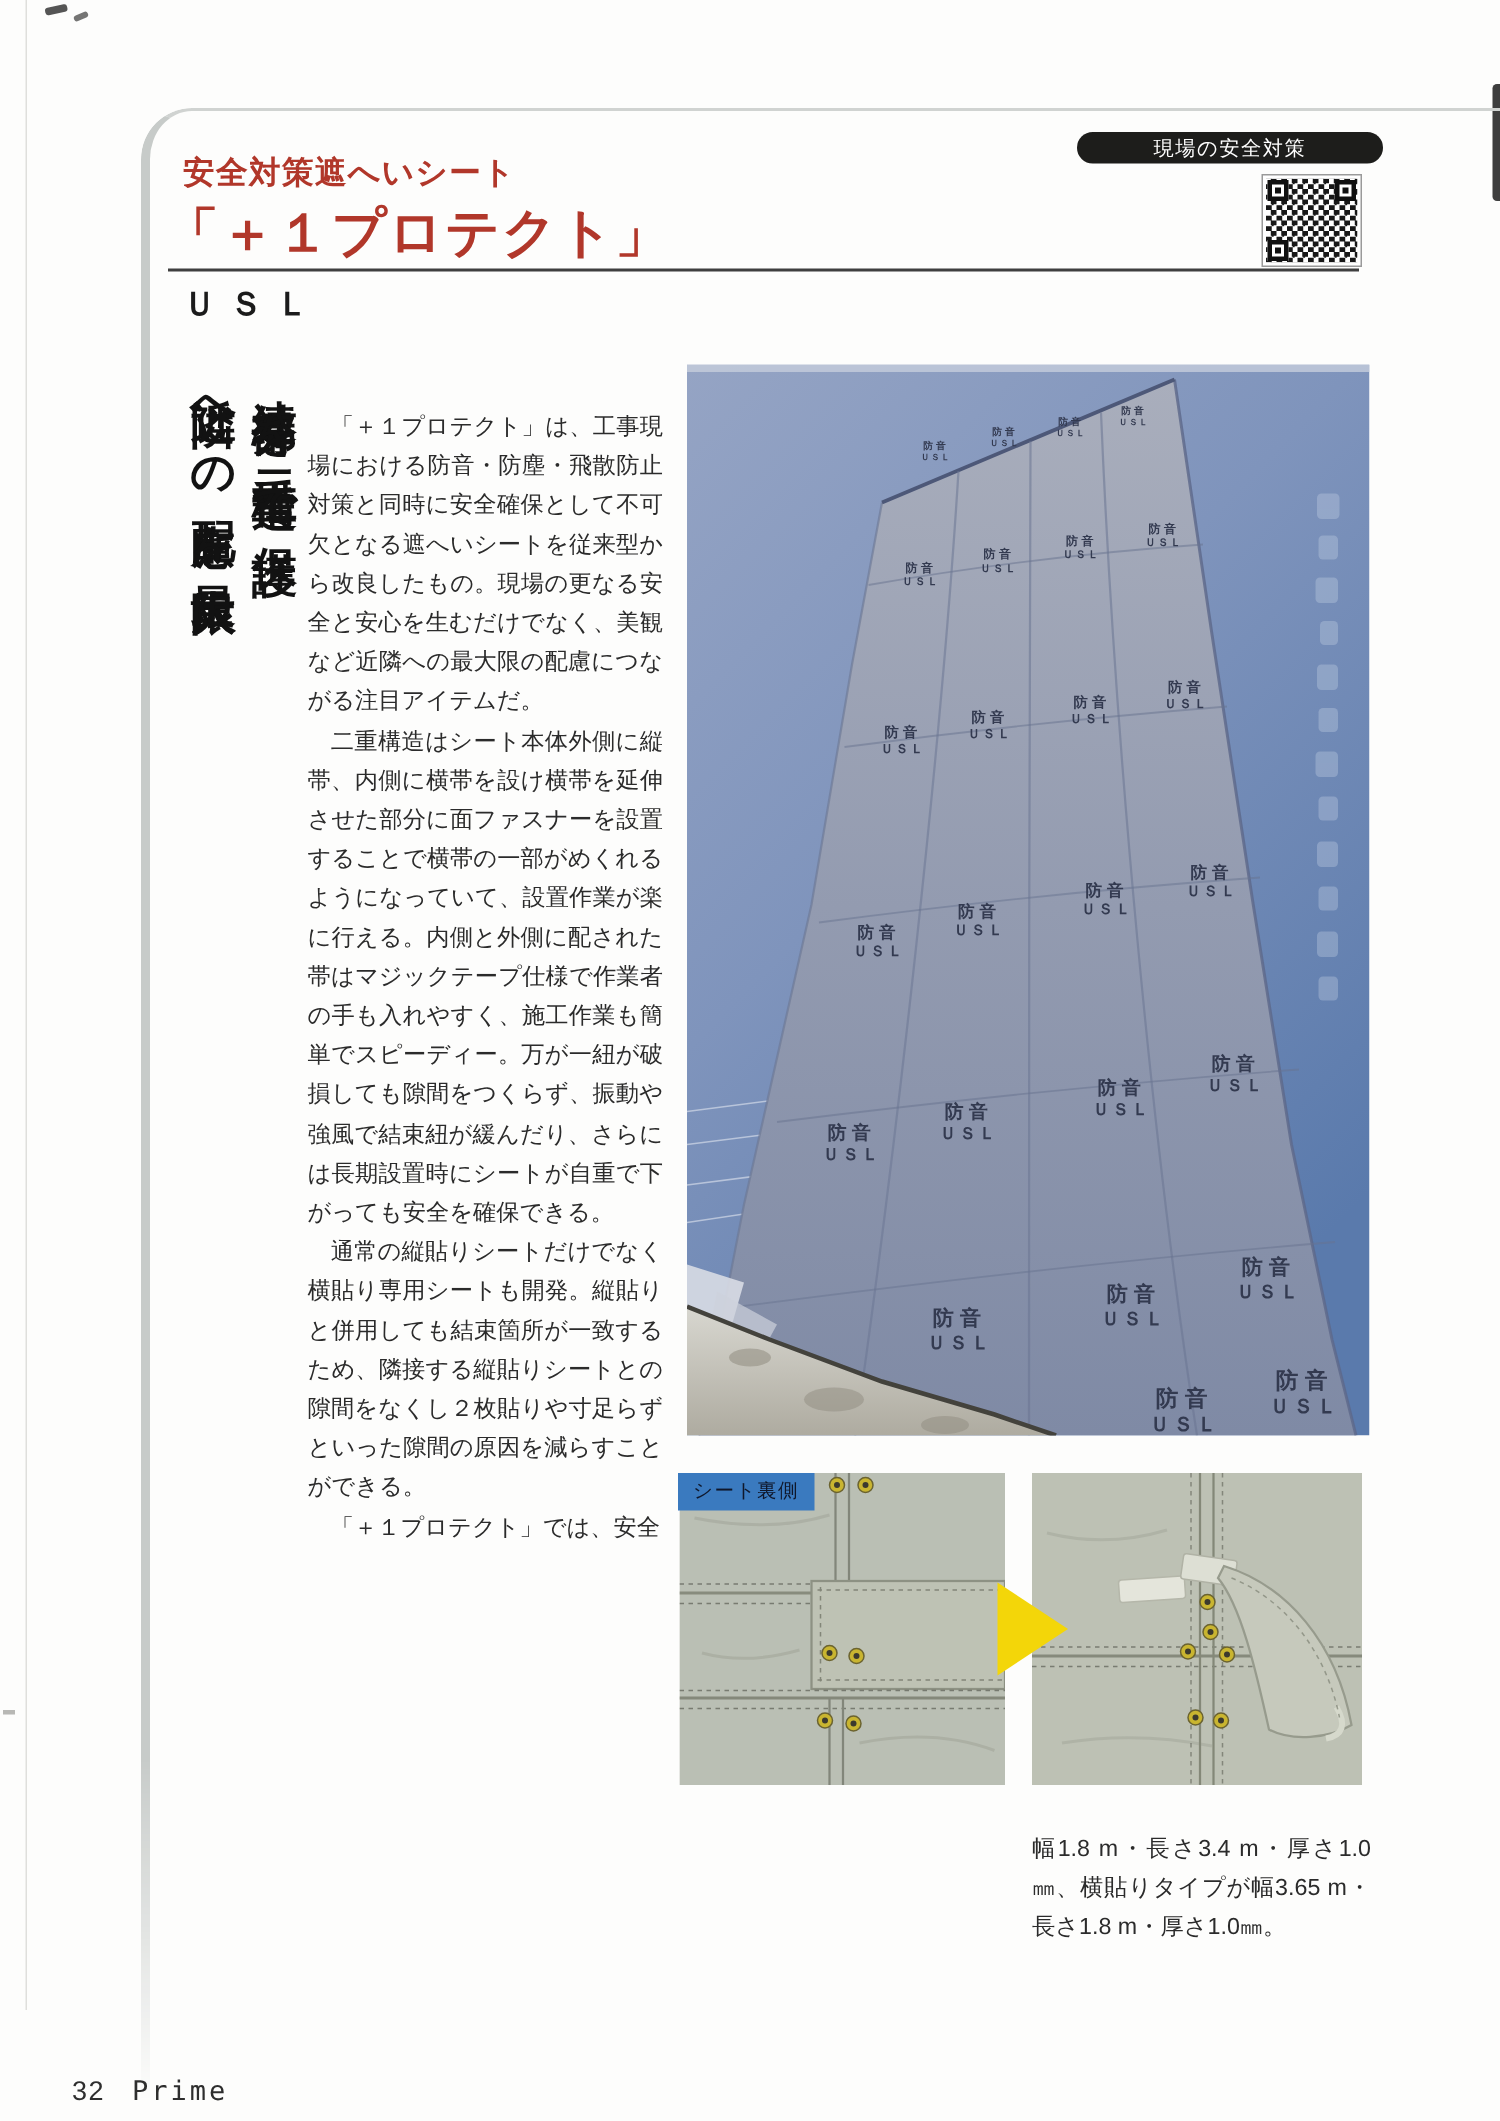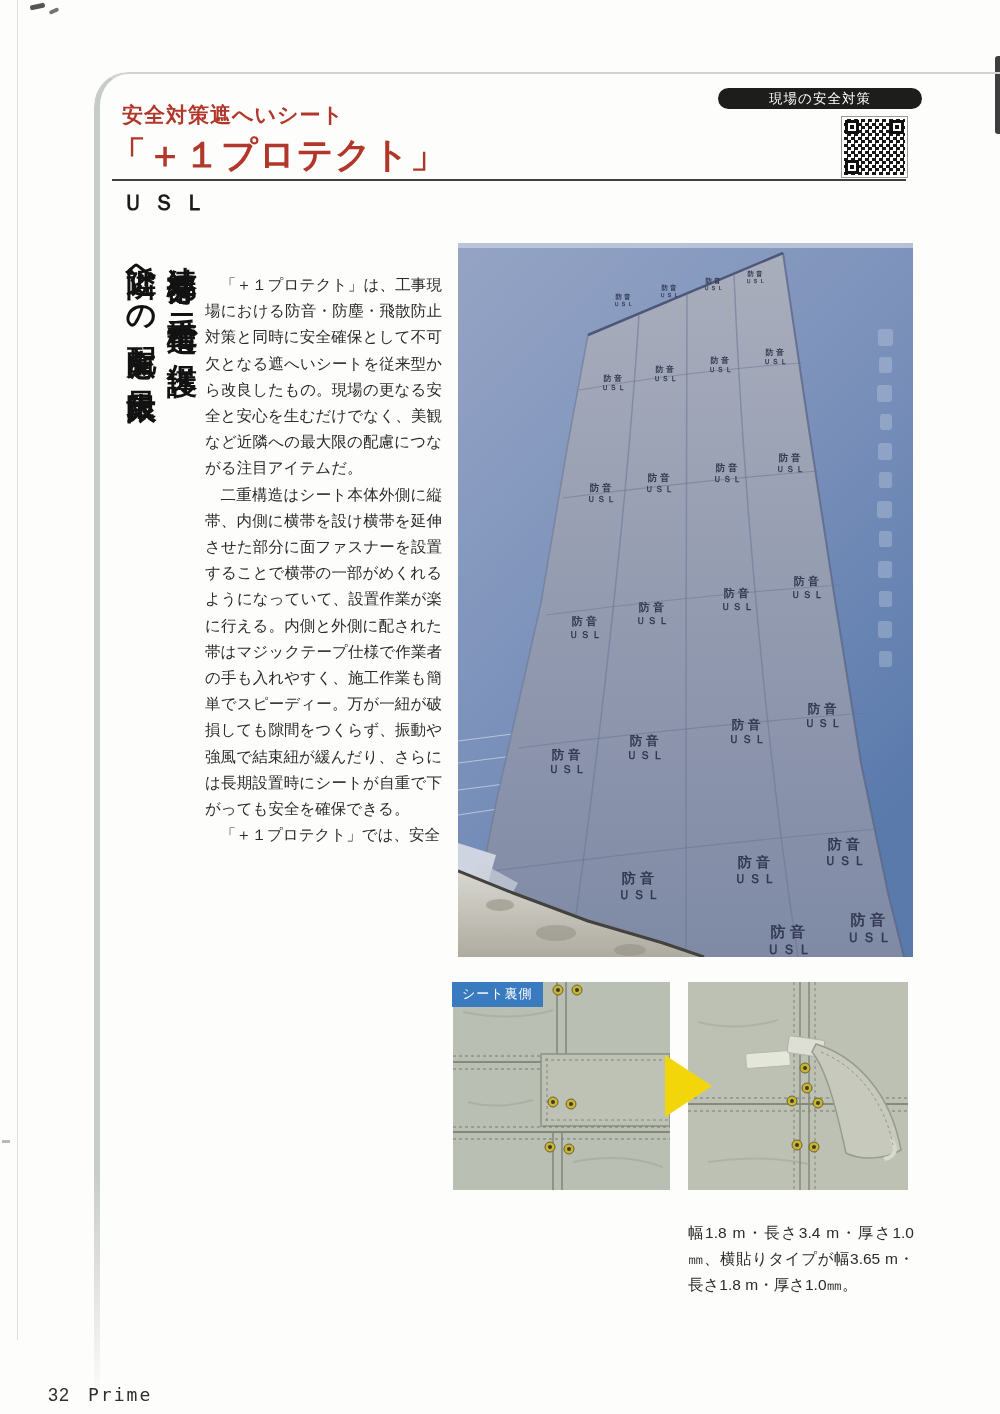--- a/index.html
+++ b/index.html
@@ -52,21 +52,21 @@
     text-align:justify;font-family:"Liberation Sans","DejaVu Sans",sans-serif;}
   .col p{text-indent:1em;}
   .col-left{left:205px;top:240px;width:237px;margin-top:32px;}
   .col-mid{left:456px;top:1220px;width:240px;}
   .col-right{left:688px;top:1220px;width:226px;}
 
   
   .main-photo{position:absolute;left:458px;top:243px;width:455px;height:714px;}
   .inset-left{position:absolute;left:453px;top:982px;width:217px;height:208px;}
   .inset-right{position:absolute;left:688px;top:982px;width:220px;height:208px;}
-  .inset-label{position:absolute;left:452px;top:982px;background:var(--label_blue);color:#ffffff;
+  .inset-label{position:absolute;left:452px;top:982px;background:var(--label_blue);color:#0f172a;
     font-size:13px;padding:3px 10px 4px;letter-spacing:1px;}
   .arrow{position:absolute;left:665px;top:1055px;width:0;height:0;
     border-top:31px solid transparent;border-bottom:31px solid transparent;
     border-left:47px solid var(--arrow_yellow);}
 
   
   .footer{position:absolute;left:48px;top:1360px;display:flex;align-items:baseline;gap:18px;color:#2e2e2e;margin-top:24px;}
   .footer .num{font-size:18px;letter-spacing:1px;}
   .footer .brand{font-family:"DejaVu Sans Mono","Liberation Mono",monospace;font-size:18px;letter-spacing:2px;}
 </style>
@@ -93,20 +93,21 @@
   <div class="title">「＋１プロテクト」</div>
   <div class="divider"></div>
   <div class="company">ＵＳＬ</div>
 
   <div class="headline"><span>連結部分を二重構造で保護</span>
 <span>近隣への配慮を最大限に</span></div>
 
   <div class="col col-left" id="col-left">
       <p>「＋１プロテクト」は、工事現場における防音・防塵・飛散防止対策と同時に安全確保として不可欠となる遮へいシートを従来型から改良したもの。現場の更なる安全と安心を生むだけでなく、美観など近隣への最大限の配慮につながる注目アイテムだ。</p>
       <p>二重構造はシート本体外側に縦帯、内側に横帯を設け横帯を延伸させた部分に面ファスナーを設置することで横帯の一部がめくれるようになっていて、設置作業が楽に行える。内側と外側に配された帯はマジックテープ仕様で作業者の手も入れやすく、施工作業も簡単でスピーディー。万が一紐が破損しても隙間をつくらず、振動や強風で結束紐が緩んだり、さらには長期設置時にシートが自重で下がっても安全を確保できる。</p>
+      <p>通常の縦貼りシートだけでなく横貼り専用シートも開発。縦貼りと併用しても結束箇所が一致するため、隣接する縦貼りシートとの隙間をなくし２枚貼りや寸足らずといった隙間の原因を減らすことができる。</p>
       <p>「＋１プロテクト」では、安全</p>
     </div>
   <div class="col col-right">
       <p style="text-indent:0">幅1.8 m・長さ3.4 m・厚さ1.0㎜、横貼りタイプが幅3.65 m・長さ1.8 m・厚さ1.0㎜。</p>
     </div>
 
   <svg class="main-photo" viewBox="0 0 455 714" preserveAspectRatio="none">
     <defs>
       <linearGradient id="sky" x1="0" y1="0" x2="0.65" y2="1">
         <stop offset="0" stop-color="#95a4c4"></stop>

